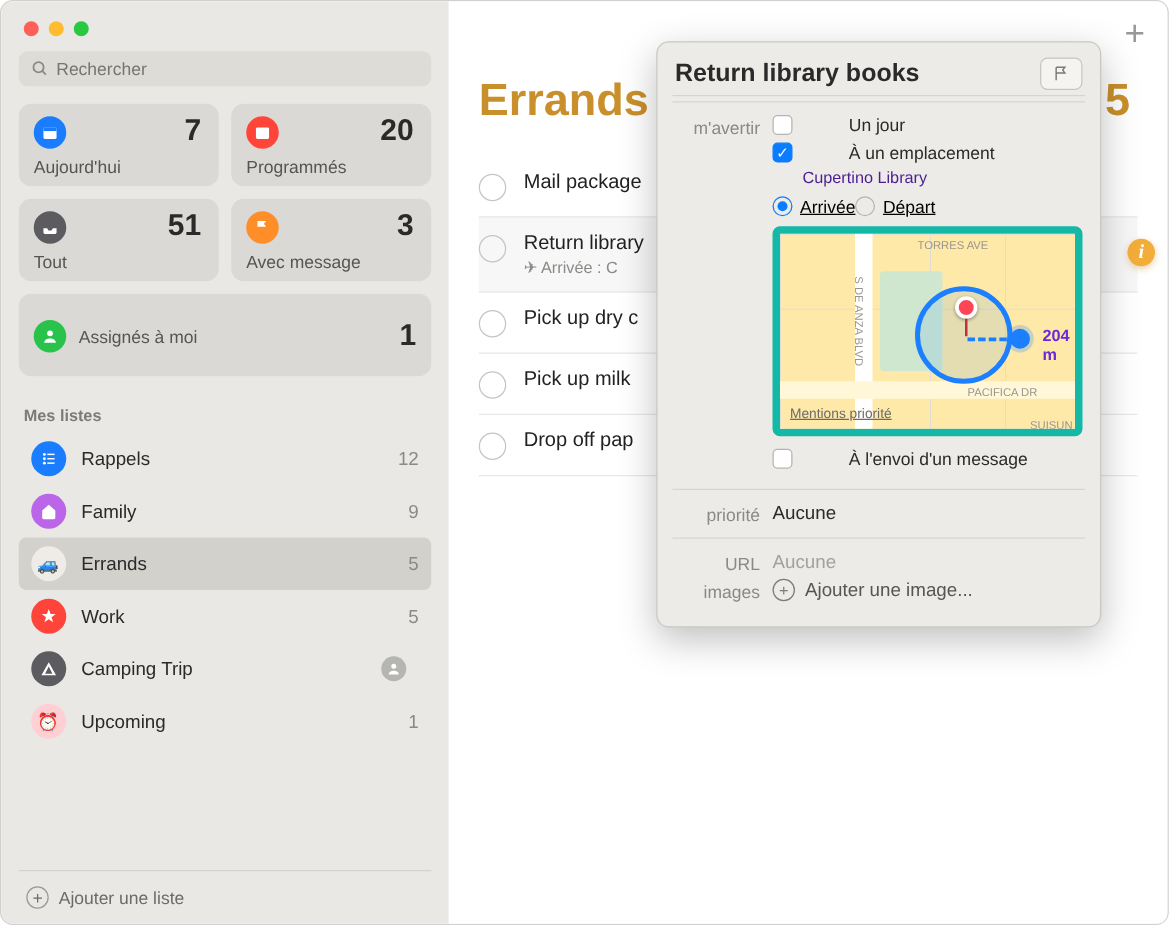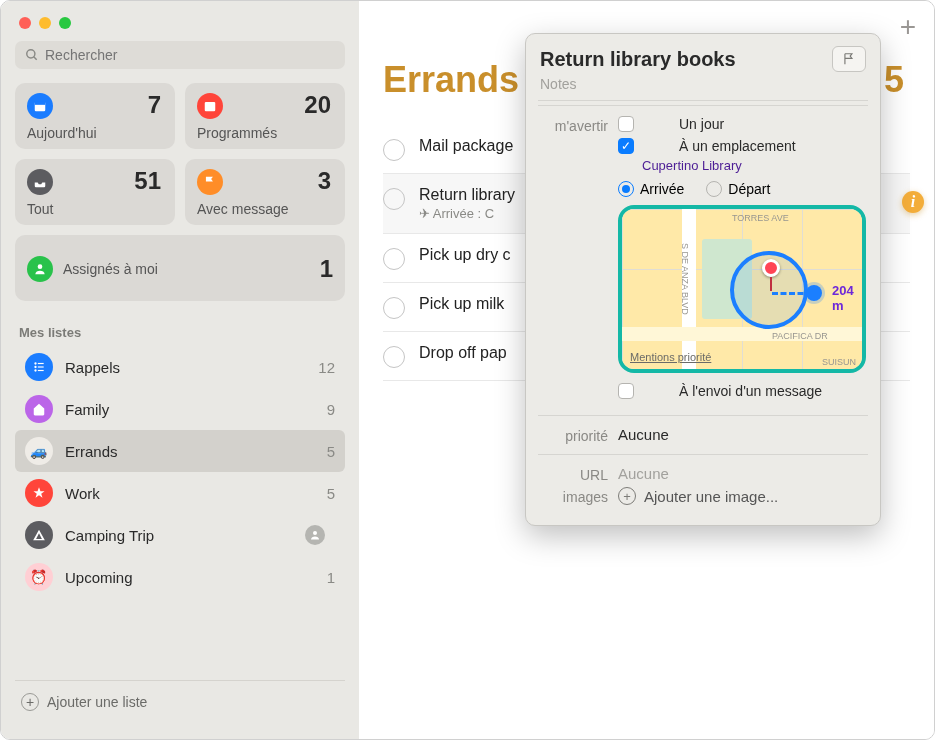--- a/index.html
+++ b/index.html
@@ -14,21 +14,21 @@
   border-radius: 10px;
 }
 .window { display: flex; height: 100%; position: relative; }
 
 
 .sidebar {
   width: 358px;
   background: #e9e8e4;
   display: flex;
   flex-direction: column;
-  padding: 10px 14px 16px 14px;
+  padding: 10px 14px 0 14px;
 }
 .traffic-lights { display: flex; gap: 8px; padding: 6px 4px 12px 4px; }
 .tl { width: 12px; height: 12px; border-radius: 50%; }
 .tl.red { background: #ff5f57; }
 .tl.yellow { background: #febc2e; }
 .tl.green { background: #28c840; }
 
 .search-box {
   display: flex; align-items: center;
   background: #dedcd7;
@@ -196,35 +196,35 @@
 .chk {
   width: 16px; height: 16px; border-radius: 4px;
   border: 1px solid #b5b4b0; background: #fff;
   margin-right: 8px; display:flex;align-items:center;justify-content:center;
   font-size: 12px; color: #fff;
 }
 .chk.checked { background: #0a7cff; border-color: #0a7cff; }
 .chk-label { color: #2a2a2a; }
 .chk-sub { font-size: 13px; color: #4c1d95; margin-left: 24px; margin-top:-2px; margin-bottom:8px; }
 
-.radio-row { display: flex; gap: 22px; margin-left: 0; margin-bottom:8px;}
+.radio-row { display: flex; margin-left: 0; margin-bottom:8px;text-decoration:underline;}
 .radio-item { display: flex; align-items: center; }
 .radio {
   width: 16px; height: 16px; border-radius: 50%;
   border: 1.5px solid #b5b4b0; margin-right: 6px;
   display:flex;align-items:center;justify-content:center;
 }
 .radio.checked { border-color: #0a7cff; }
 .radio.checked::after {
   content:""; width:8px; height:8px; border-radius:50%; background:#0a7cff;
 }
 
 .map-box {
   width: 100%; height: 168px;
-  border: 4px solid #14b8a6; border-radius: 16px;
+  border: 6px solid #14b8a6; border-radius: 6px;
   position: relative; overflow: hidden;
   background: #f0ede4;
 }
 .map-box .grid {
   position:absolute; inset:0;
   background-image:
     linear-gradient(#e0ddd4 1px, transparent 1px),
     linear-gradient(90deg, #e0ddd4 1px, transparent 1px),
     linear-gradient(#ffe9a8, #ffe9a8);
   background-size: 60px 60px, 60px 60px, 100% 100%;
@@ -475,21 +475,20 @@
 
   <div class="inspector">
     <div class="insp-title-row">
       <div class="insp-title">Return library books</div>
       <div class="flag-btn">
         <svg width="16" height="14" viewBox="0 0 24 24" fill="none" stroke="currentColor" stroke-width="2">
             <path d="M5 3v18M5 3h12l-3 4 3 4H5"></path>
           </svg>
       </div>
     </div>
-    <div class="insp-notes">Notes</div>
     <div class="insp-divider"></div>
     <div class="insp-divider"></div>
 
     <div class="insp-field">
       <div class="field-label">m'avertir</div>
       <div class="field-body">
         <div class="chk-row">
           <div class="chk"></div>
           <span class="chk-label">Un jour</span>
         </div>

